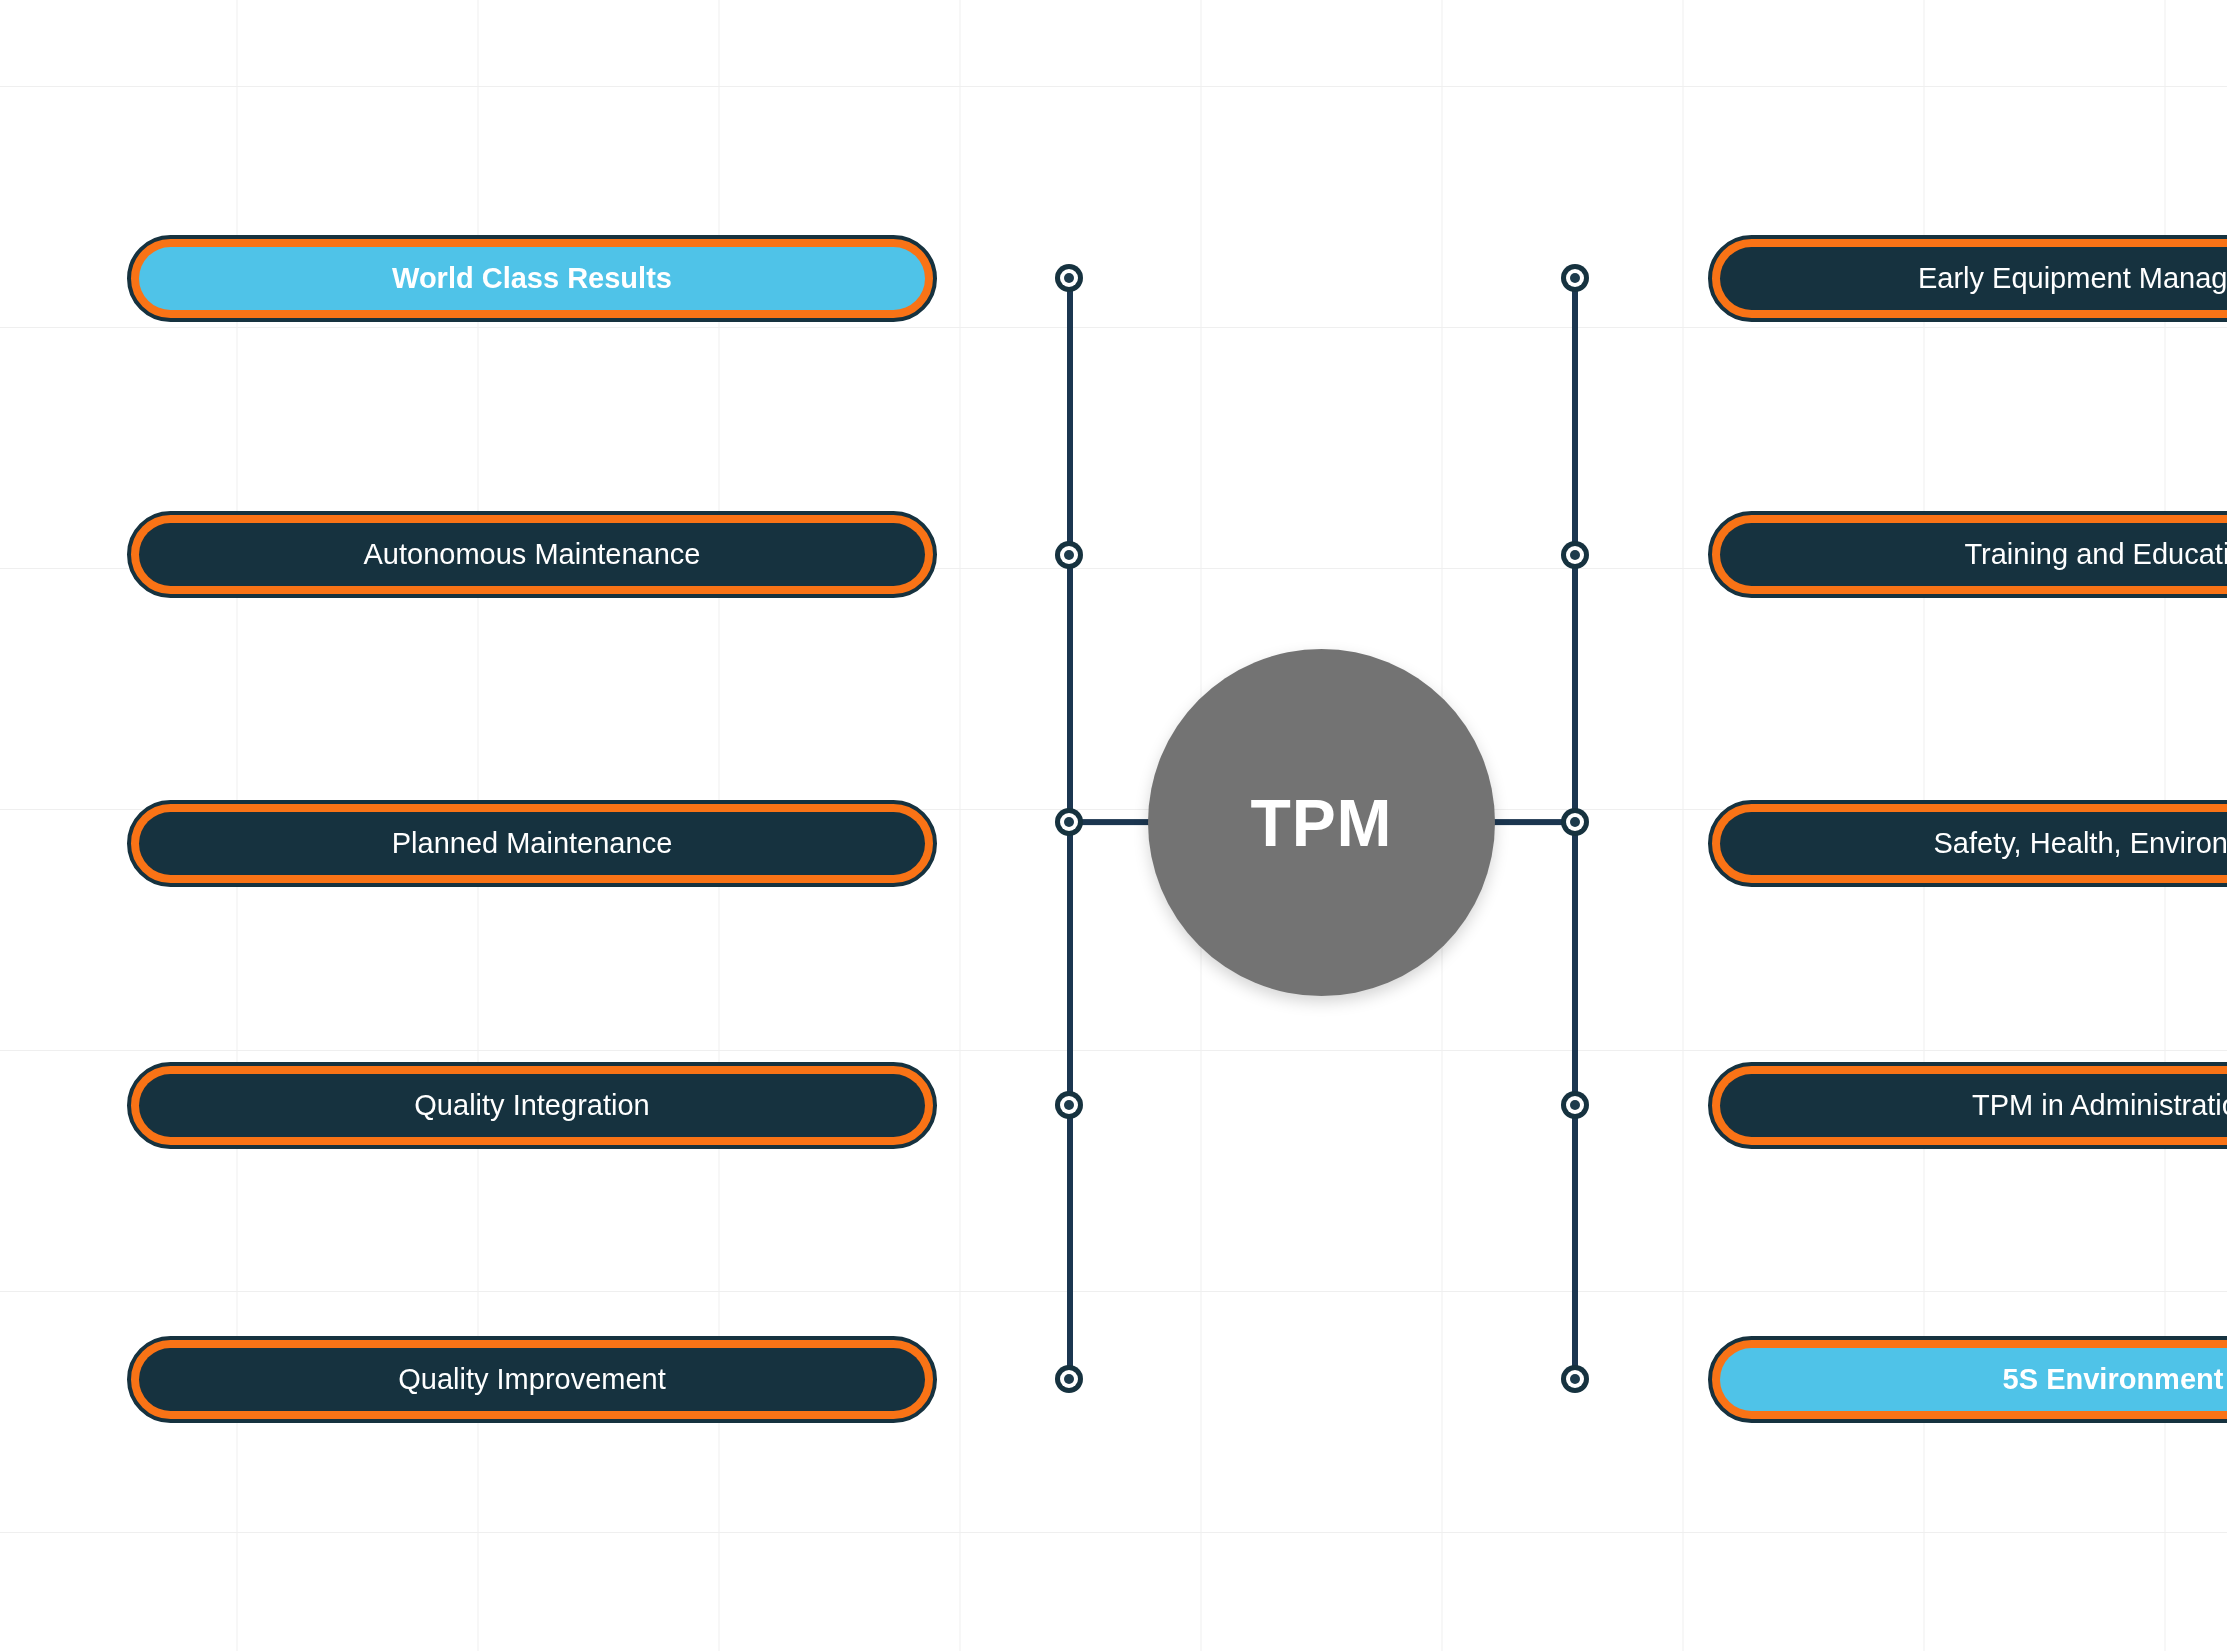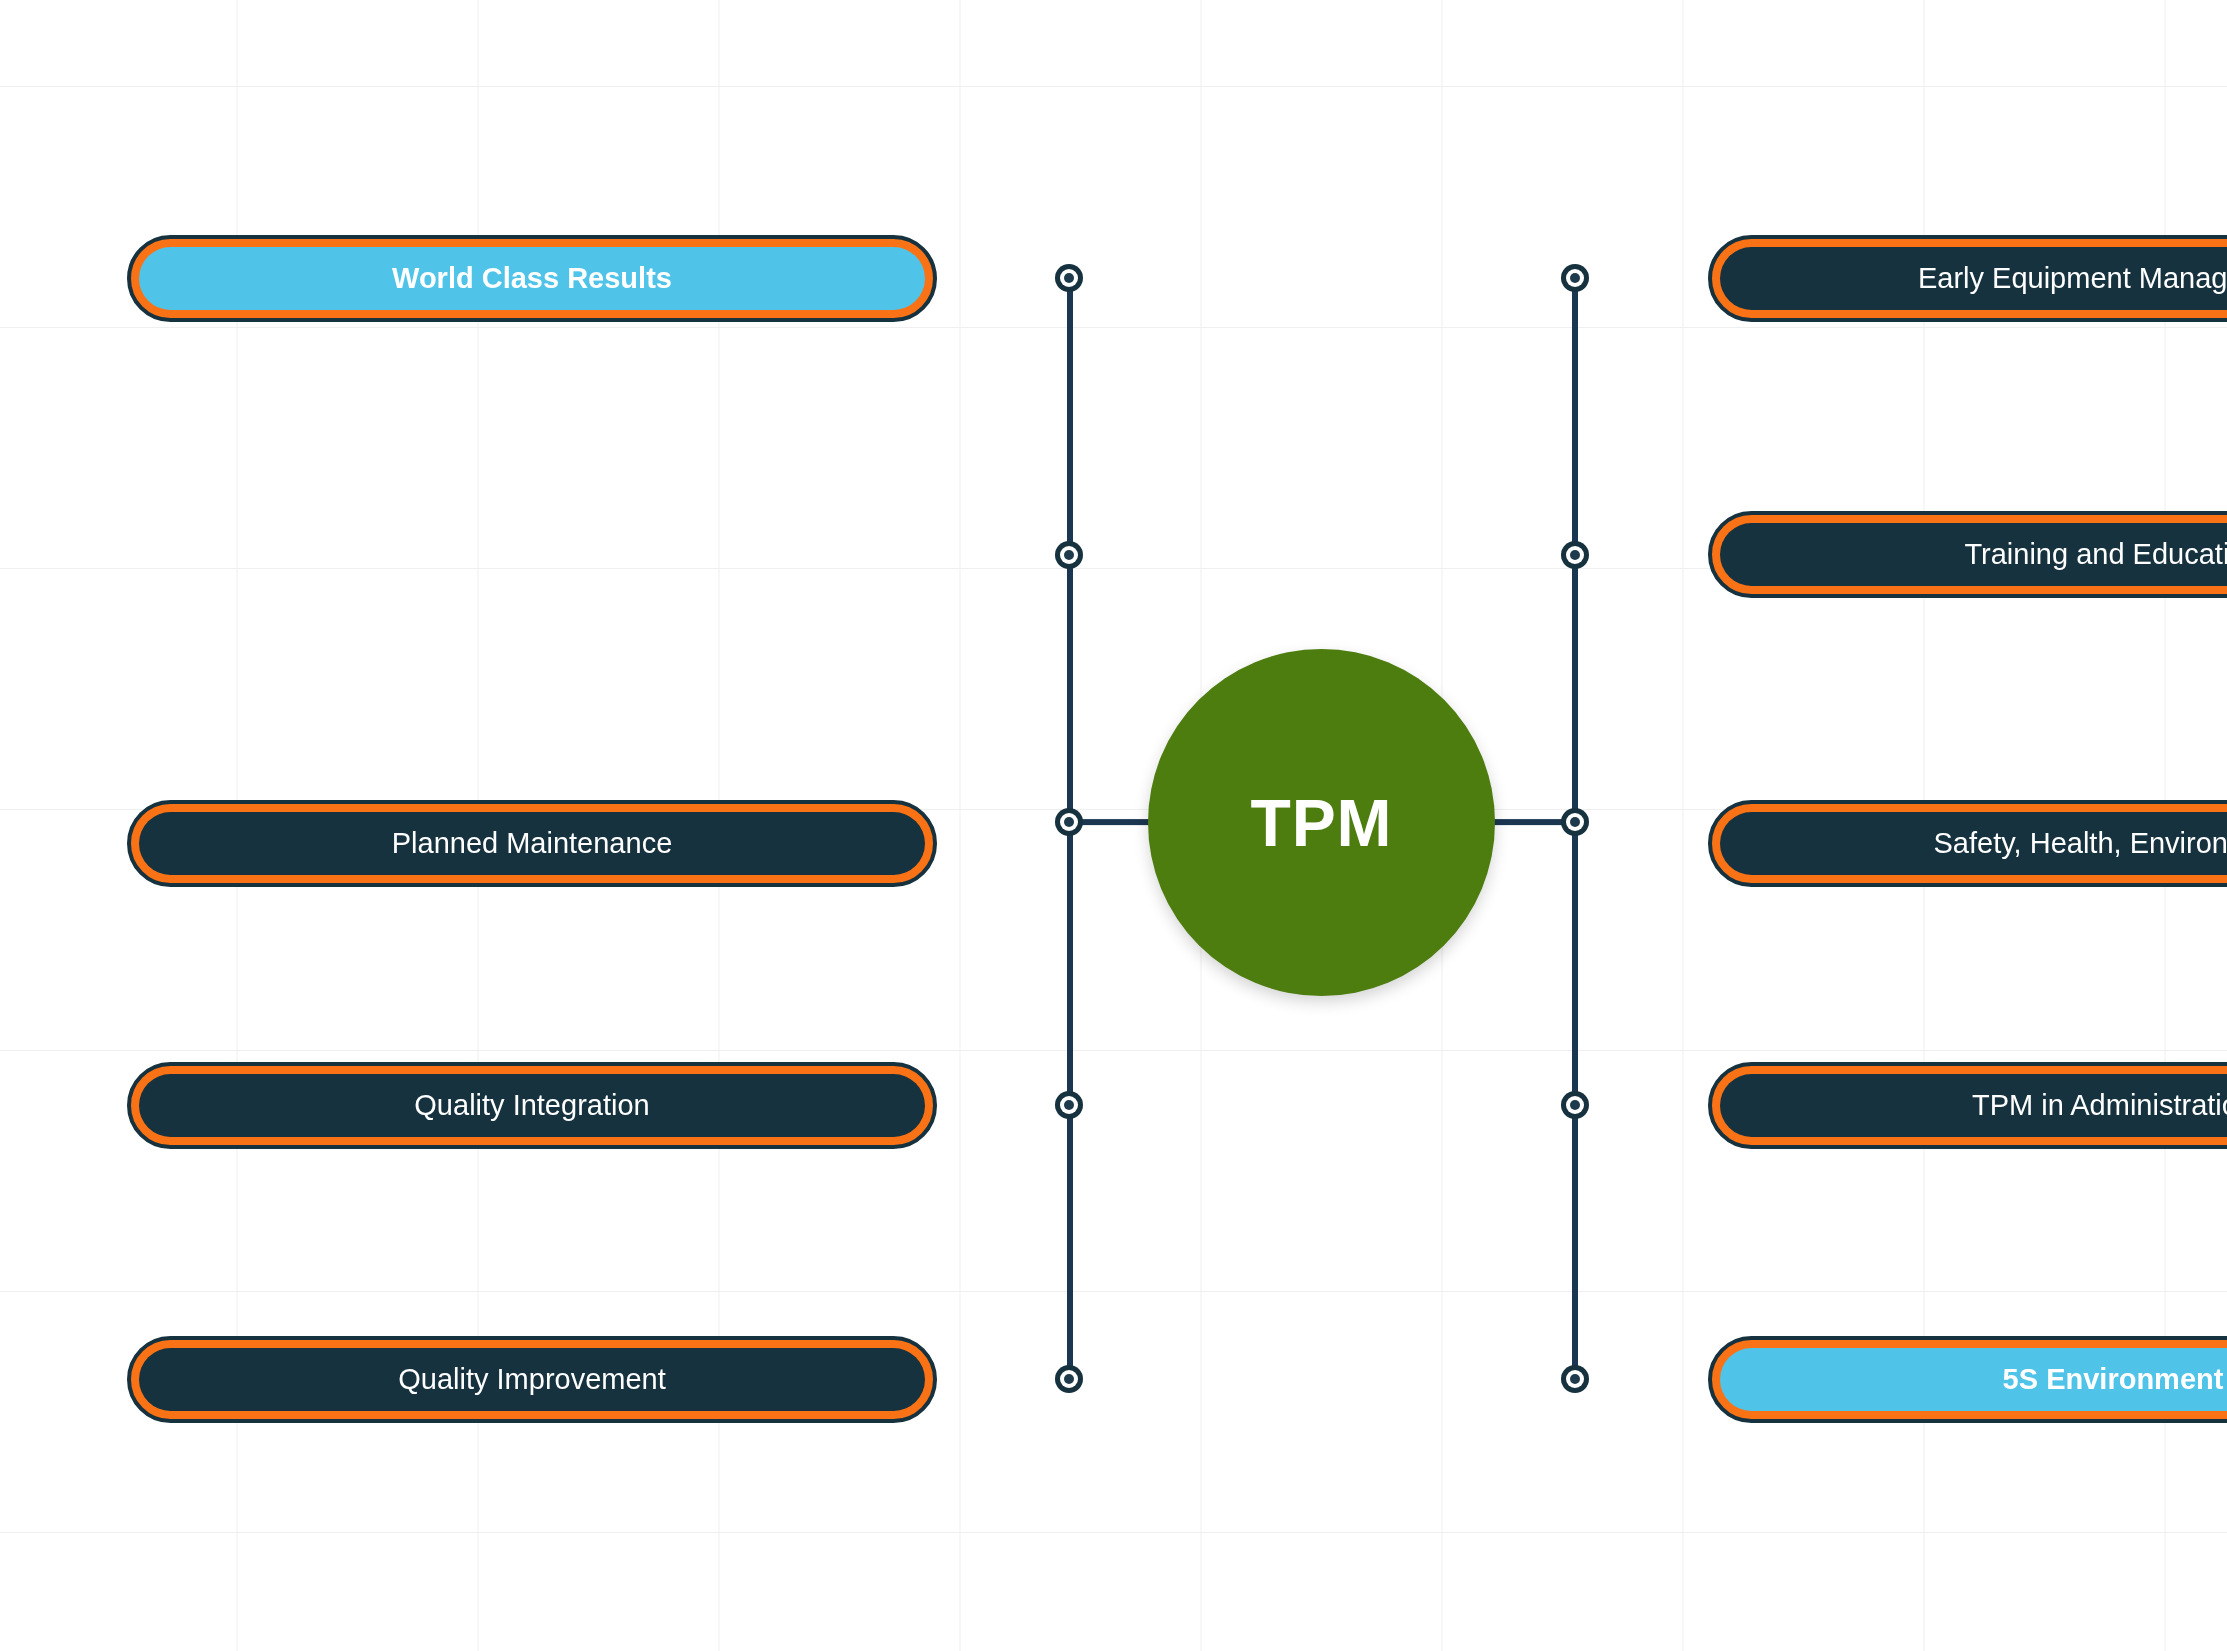--- a/index.html
+++ b/index.html
@@ -80,21 +80,21 @@
   
   #hub {
     position: absolute;
     left: 1321px;
     top: 822px;
     width: 347px;
     height: 347px;
     margin-left: -173px;
     margin-top: -173px;
     border-radius: 50%;
-    background: #4d7c0f;
+    background: #737373;
     box-shadow: 0 6.2px 15px rgba(0,0,0,0.17);
     display: flex;
     align-items: center;
     justify-content: center;
     z-index: 5;
   }
   #hub-label {
     color: #ffffff;
     font-size: 66px;
     font-weight: 700;
@@ -154,20 +154,25 @@
 <div id="stage">
 
   <div id="grid"></div>
 
   <div class="pill-outer col-left row-1 accent">
     <div class="pill-inner">
       <span class="pill-label">World Class Results</span>
     </div>
   </div>
 
+  <div class="pill-outer col-left row-2">
+    <div class="pill-inner">
+      <span class="pill-label">Autonomous Maintenance</span>
+    </div>
+  </div>
 
   <div class="pill-outer col-left row-3">
     <div class="pill-inner">
       <span class="pill-label">Planned Maintenance</span>
     </div>
   </div>
 
   <div class="pill-outer col-left row-4">
     <div class="pill-inner">
       <span class="pill-label">Quality Integration</span>

